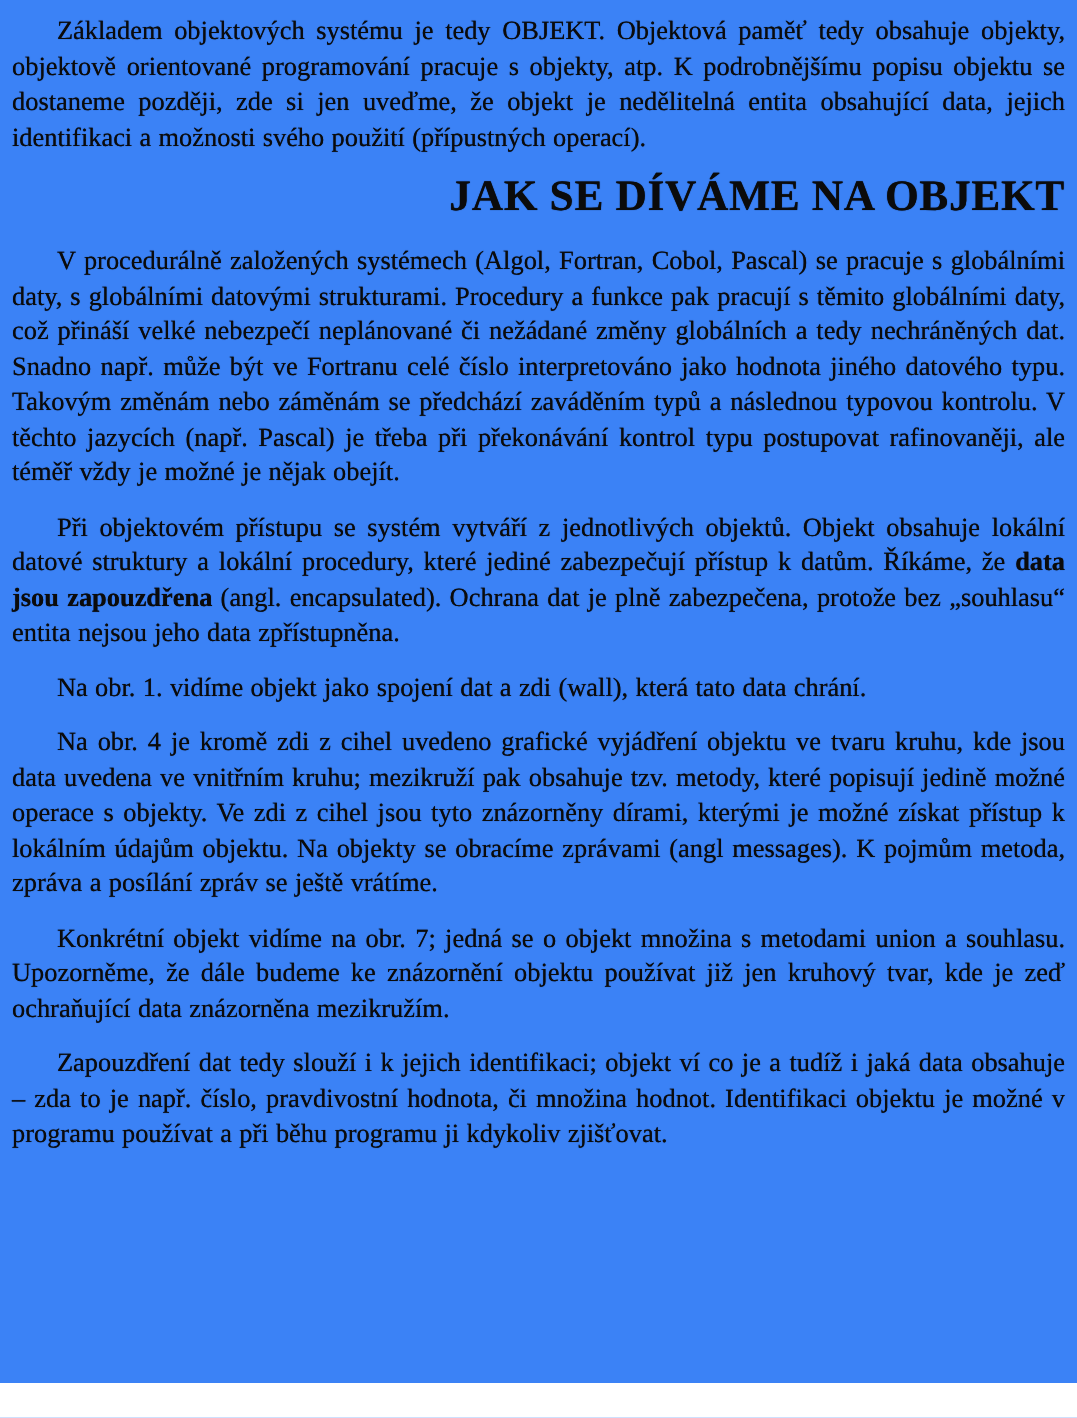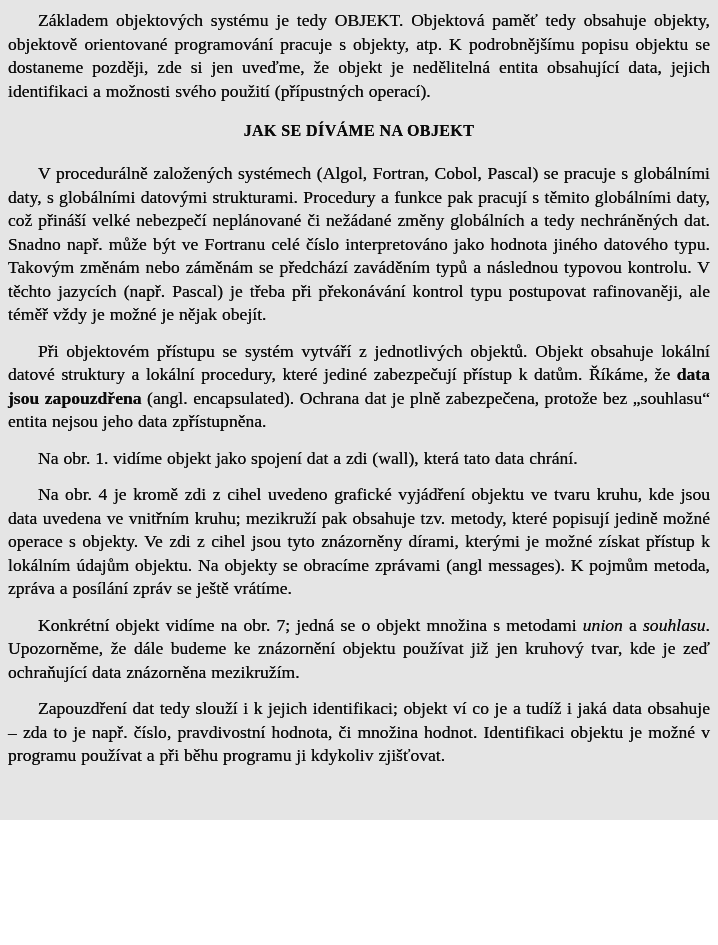--- a/index.html
+++ b/index.html
@@ -10,44 +10,44 @@
   body {
     width: 718px;
     height: 945px;
     overflow: hidden;
     font-family: "Liberation Serif", "DejaVu Serif", serif;
     color: #0b0b0b;
   }
   .page {
     box-sizing: border-box;
     width: 718px;
-    height: 820px;
+    height: 922px;
     padding: 9px 8px 0 8px;
-    background: #e5e5e5;
+    background: #3b82f6;
   }
   .doc p {
     margin: 0 0 13px 0;
     font-size: 17.6px;
     line-height: 23.5px;
     text-align: justify;
     text-indent: 30px;
     text-shadow: 0 0 0.5px rgba(0,0,0,0.85);
     word-spacing: 0.5px;
   }
   .doc h2 {
     margin: 14px 0 17px 0;
-    font-size: 16px;
+    font-size: 29px;
     line-height: 28px;
     font-weight: bold;
-    text-align: center;
+    text-align: right;
     letter-spacing: 0.4px;
     text-shadow: 0 0 0.6px rgba(0,0,0,0.9);
   }
   .run-bold { font-weight: bold; }
-  .run-italic { font-style: italic; }
+  .run-italic { }
 </style>
 </head>
 <body>
 
 <main class="page">
   <div class="doc" id="doc-body">
       <p><span>Základem objektových systému je tedy OBJEKT. Objektová paměť tedy obsahuje objekty, objektově orientované programování pracuje s objekty, atp. K podrobnějšímu popisu objektu se dostaneme později, zde si jen uveďme, že objekt je nedělitelná entita obsahující data, jejich identifikaci a možnosti svého použití (přípustných operací).</span></p>
       <h2><span>JAK SE DÍVÁME NA OBJEKT</span></h2>
       <p><span>V procedurálně založených systémech (Algol, Fortran, Cobol, Pascal) se pracuje s globálními daty, s globálními datovými strukturami. Procedury a funkce pak pracují s těmito globálními daty, což přináší velké nebezpečí neplánované či nežádané změny globálních a tedy nechráněných dat. Snadno např. může být ve Fortranu celé číslo interpretováno jako hodnota jiného datového typu. Takovým změnám nebo záměnám se předchází zaváděním typů a následnou typovou kontrolu. V těchto jazycích (např. Pascal) je třeba při překonávání kontrol typu postupovat rafinovaněji, ale téměř vždy je možné je nějak obejít.</span></p>
       <p><span>Při objektovém přístupu se systém vytváří z jednotlivých objektů. Objekt obsahuje lokální datové struktury a lokální procedury, které jediné zabezpečují přístup k datům. Říkáme, že </span><span class="run-bold">data jsou zapouzdřena</span><span> (angl. encapsulated). Ochrana dat je plně zabezpečena, protože bez „souhlasu“ entita nejsou jeho data zpřístupněna.</span></p>

